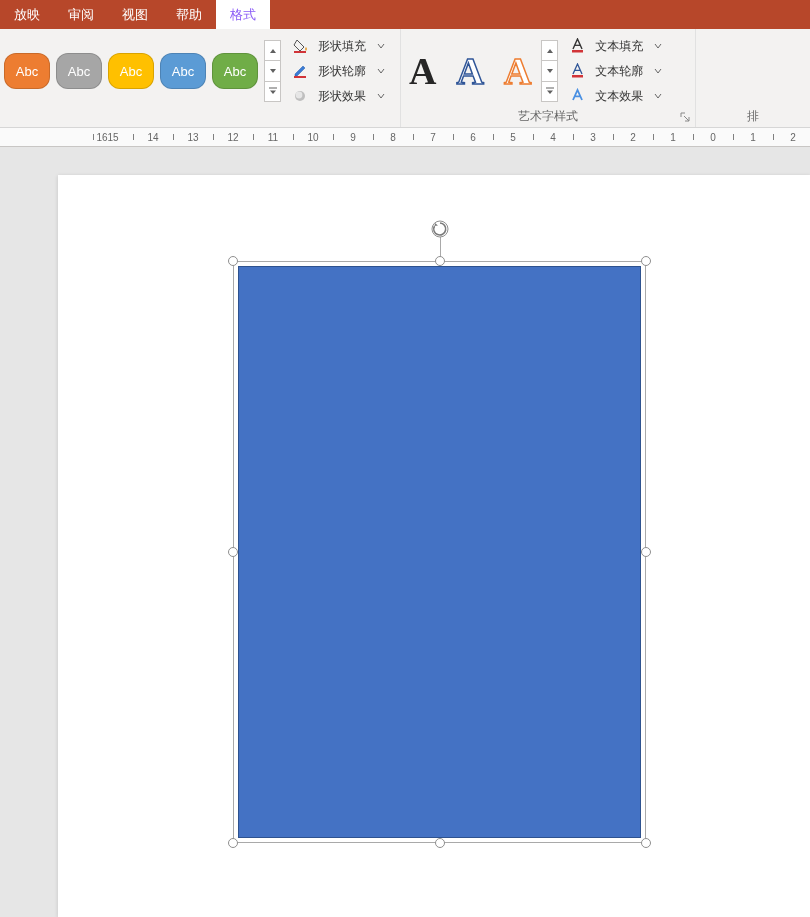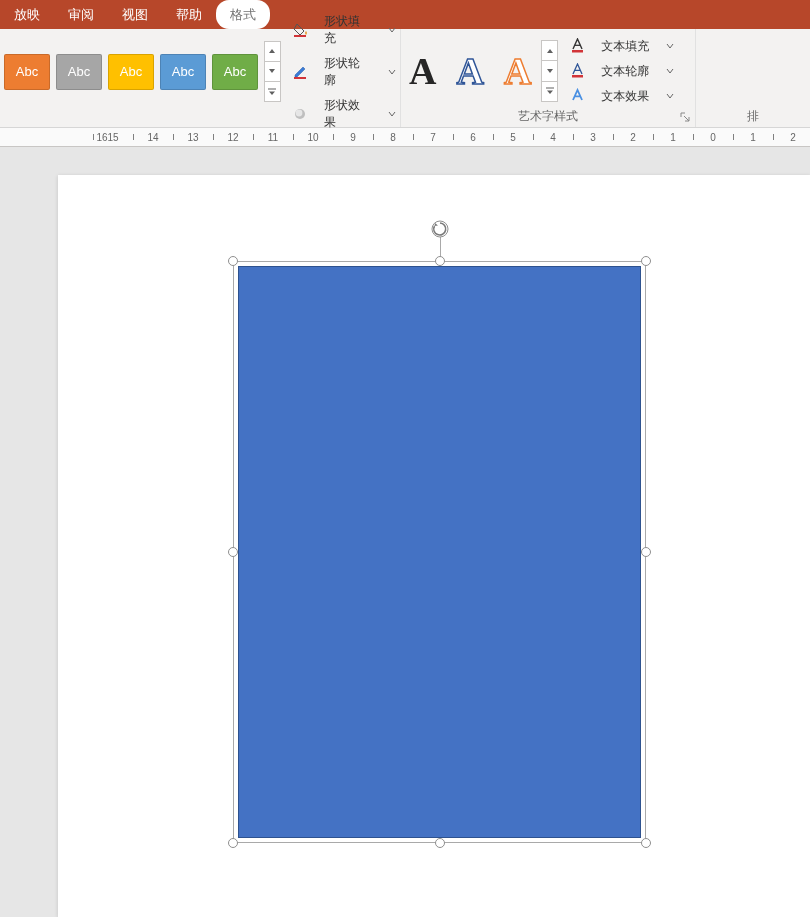--- a/index.html
+++ b/index.html
@@ -23,22 +23,21 @@
     }
     .tab {
       padding: 0 14px;
       display: flex;
       align-items: center;
       font-size: 13px;
       cursor: pointer;
     }
     .tab.active {
       background: #fff;
-      color: #737373;
-      border-radius: 13px;
+      color: #8b5cf6;
     }
     .tab.search { display: flex; align-items: center; gap: 6px; }
     .bulb-icon { width: 14px; height: 14px; }
 
     
     .ribbon {
       height: 99px;
       background: #f3f2f1;
       border-bottom: 1px solid #d6d6d6;
       display: flex;
@@ -77,21 +76,21 @@
     .shape-styles { width: 401px; }
     .shape-styles-body {
       display: flex;
       align-items: center;
       height: 81px;
       padding: 4px 0 0 4px;
     }
     .swatch-row { display: flex; gap: 6px; }
     .swatch {
       width: 46px; height: 36px;
-      border-radius: 2px;
+      border-radius: 12px;
       display: flex;
       align-items: center;
       justify-content: center;
       color: #fff;
       font-size: 13px;
       border: 1px solid rgba(0,0,0,0.15);
     }
     .swatch.gray  { background: #a6a6a6; }
     .swatch.orange{ background: #ed7d31; }
     .swatch.olive { background: #ffc000; color: #fff; }
@@ -120,21 +119,21 @@
     .dropdown-stack {
       display: flex;
       flex-direction: column;
       justify-content: center;
       gap: 4px;
       padding-left: 8px;
     }
     .dd-item {
       display: flex;
       align-items: center;
-      gap: 15px;
+      gap: 9px;
       padding: 2px 4px;
       font-size: 12px;
       color: #333;
     }
     .dd-icon { width: 16px; height: 16px; display:flex; align-items:center; justify-content:center; flex-shrink: 0; }
     .dd-caret { width: 8px; height: 8px; margin-left: 2px; }
 
     
     .wordart-styles { width: 295px; }
     .wordart-body {

